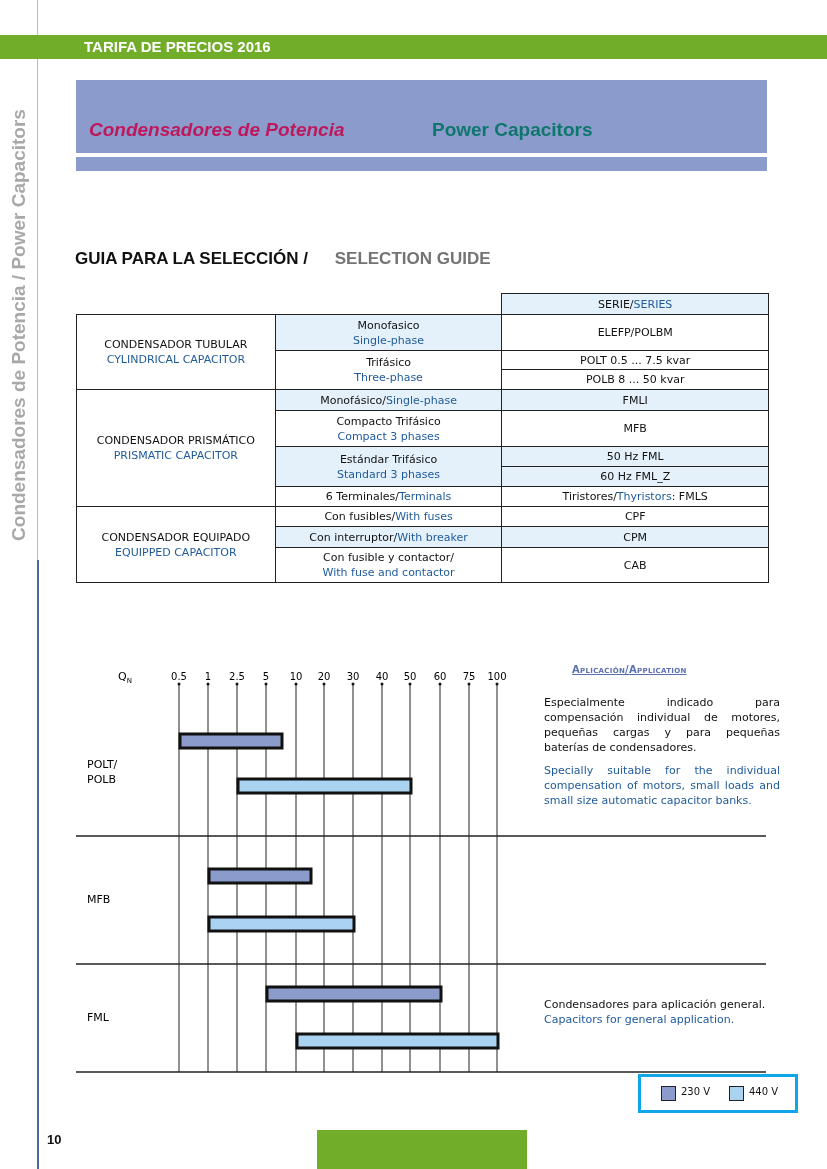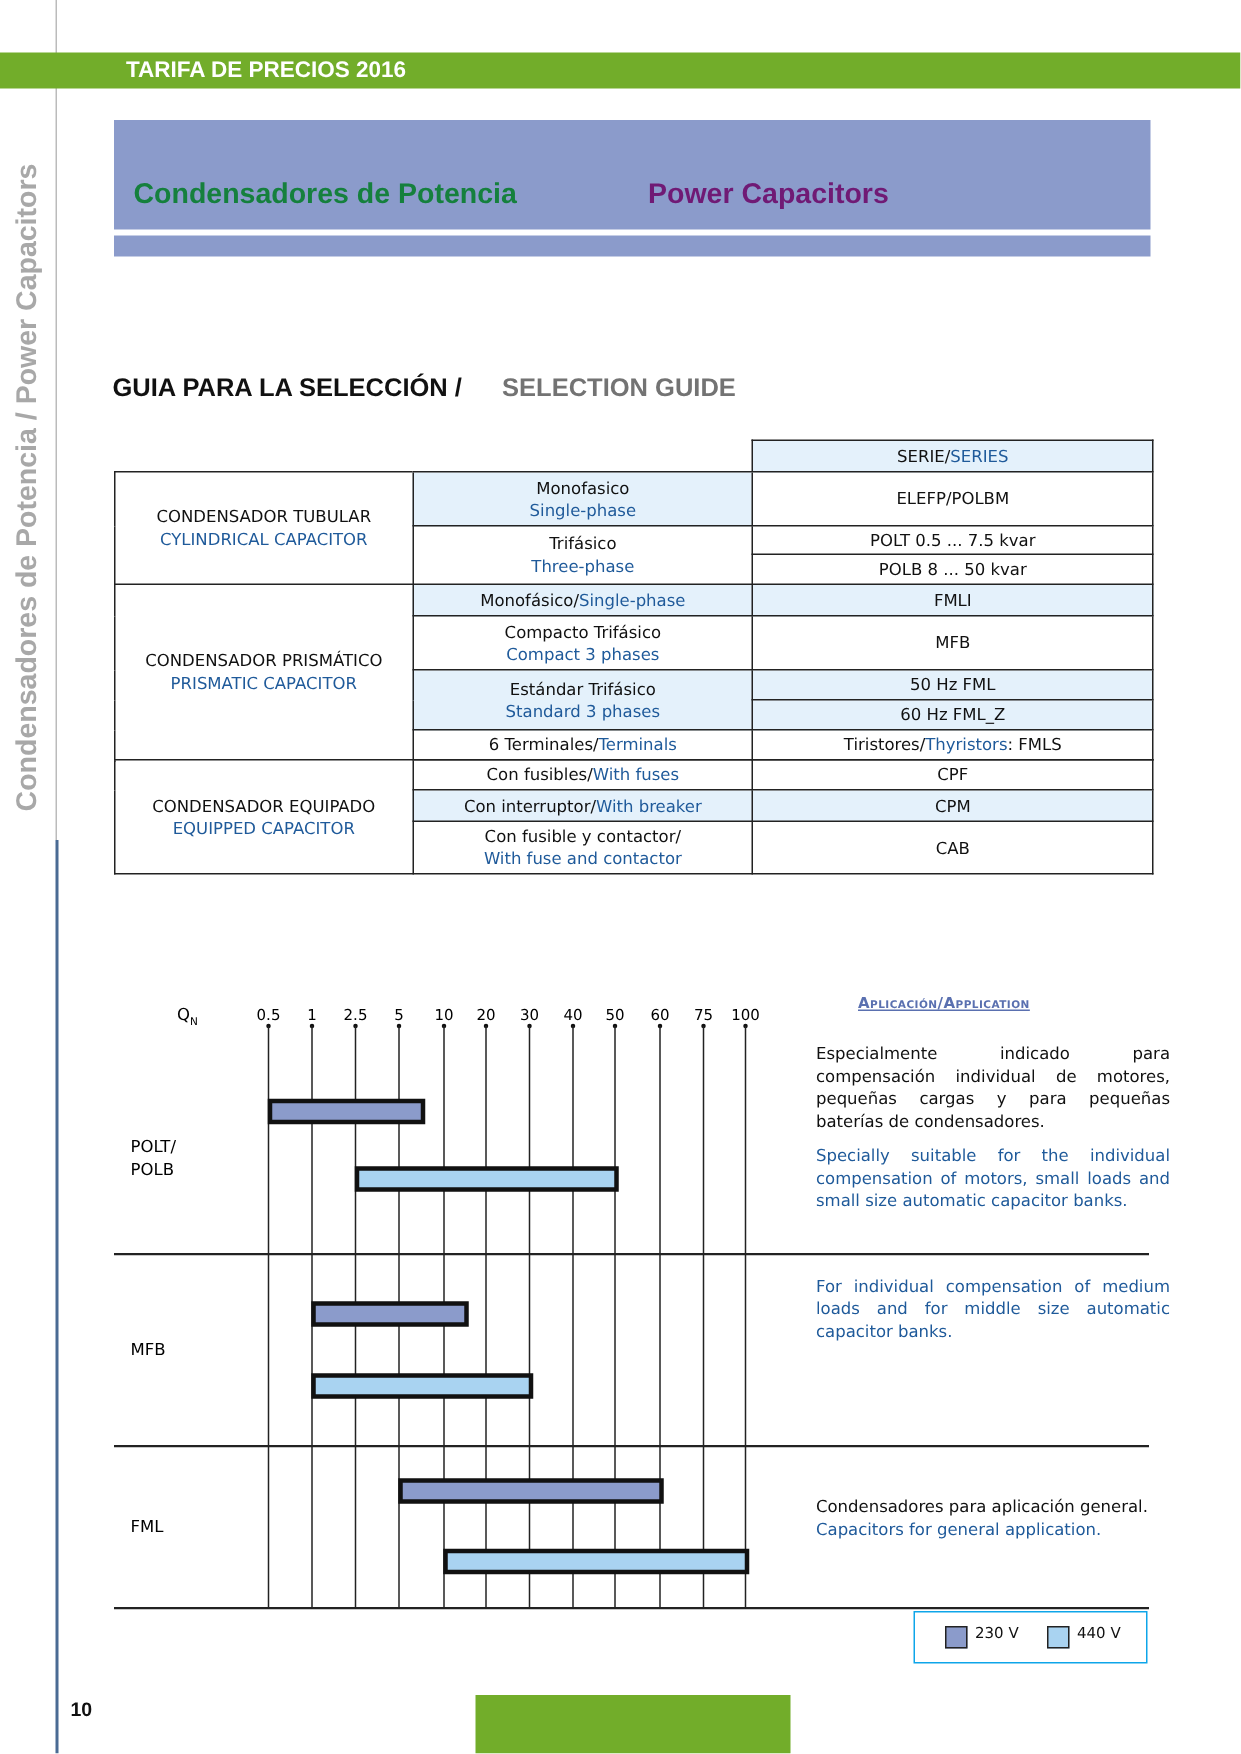--- a/index.html
+++ b/index.html
@@ -4,36 +4,36 @@
 <style>
   html,body{margin:0;padding:0;background:#fff;}
   body{width:827px;height:1169px;position:relative;overflow:hidden;font-family:"DejaVu Sans",sans-serif;color:#111;}
   .abs{position:absolute;}
   .vline-gray{left:37px;top:0;width:1px;height:560px;background:#bbb;}
   .vline-blue{left:37px;top:560px;width:2px;height:609px;background:#4a6b94;}
   .side-text{left:-232px;top:310px;width:510px;height:30px;transform:rotate(-90deg);font-family:"Liberation Sans",sans-serif;font-weight:bold;font-size:19px;color:#a8a8a8;text-align:center;white-space:nowrap;}
   .topbar{left:0;top:35px;width:827px;height:24px;background:#72ad2a;}
   .topbar span{position:absolute;left:84px;top:3px;color:#fff;font-family:"Liberation Sans",sans-serif;font-weight:bold;font-size:15px;}
   .banner{left:76px;top:80px;width:691px;height:73px;background:#8b9bcb;}
-  .banner-es{left:89px;top:119px;color:#15803d;font-family:"Liberation Sans",sans-serif;font-weight:bold;font-size:19px;}
-  .banner-en{left:432px;top:119px;color:#701a75;font-family:"Liberation Sans",sans-serif;font-weight:bold;font-size:19px;}
+  .banner-es{left:89px;top:119px;color:#be185d;font-family:"Liberation Sans",sans-serif;font-weight:bold;font-size:19px;font-style:italic;}
+  .banner-en{left:432px;top:119px;color:#0f766e;font-family:"Liberation Sans",sans-serif;font-weight:bold;font-size:19px;}
   .banner2{left:76px;top:157px;width:691px;height:14px;background:#8b9bcb;}
   .guide-title{left:75px;top:249px;font-family:"Liberation Sans",sans-serif;font-weight:bold;font-size:17px;}
   .guide-title .en{color:#737373;margin-left:22px;}
   table.sel{position:absolute;left:76px;top:293px;width:693px;border-collapse:collapse;font-family:"DejaVu Sans",sans-serif;font-size:11px;}
   table.sel td{border:1px solid #222;text-align:center;padding:0 13px;line-height:15px;}
   .en-blue{color:#1f5a9a;}
   .lb{background:#e4f1fb;}
   .thick-top td{border-top:2px solid #222;}
   .nob{border:none !important;}
   .chart{position:absolute;left:0;top:0;width:827px;height:1169px;}
   .app-title{left:572px;top:664px;font-size:10px;color:#5a70b0;text-decoration:underline;font-variant:small-caps;font-weight:bold;letter-spacing:0.3px;}
   .desc{left:517px;width:236px;font-size:11px;line-height:15px;text-align:justify;margin-left:27px;}
   .desc p{margin:0 0 8px 0;}
-  .legend{left:609px;top:1074px;width:154px;height:33px;border:1px solid #0ea5e9;}
+  .legend{left:638px;top:1074px;width:154px;height:33px;border:3px solid #0ea5e9;}
   .legend .sw{position:absolute;top:9px;width:13px;height:13px;border:1px solid #222;}
   .legend .lt{position:absolute;top:9px;font-size:10px;}
   .page-num{left:47px;top:1132px;font-family:"Liberation Sans",sans-serif;font-weight:bold;font-size:13px;}
   .footer{left:317px;top:1130px;width:210px;height:39px;background:#72ad2a;}
   .footer span{position:absolute;left:0;right:0;top:14px;text-align:center;color:#fff;font-family:"DejaVu Serif",serif;font-size:11px;margin-top:40px;}
 </style>
 </head>
 <body>
 
 <div class="abs vline-gray"></div>
@@ -200,21 +200,20 @@
     </g>
 </svg>
 
 <div class="abs app-title">Aplicación/Application</div>
 
 <div class="abs desc" style="top:695px;">
   <p>Especialmente indicado para compensación individual de motores, pequeñas cargas y para pequeñas baterías de condensadores.</p>
   <p class="en-blue">Specially suitable for the individual compensation of motors, small loads and small size automatic capacitor banks.</p>
 </div>
 <div class="abs desc" style="top:850px;">
-  <p class="en-blue">For individual compensation of medium loads and for middle size automatic capacitor banks.</p>
 </div>
 <div class="abs desc" style="top:997px;">
   <div>Condensadores para aplicación general.</div>
   <div class="en-blue">Capacitors for general application.</div>
 </div>
 
 <div class="abs legend">
   <div class="sw" style="left:20px;background:#8b9bcb;"></div>
   <div class="lt" style="left:40px;">230 V</div>
   <div class="sw" style="left:88px;background:#a9d3f1;"></div>

